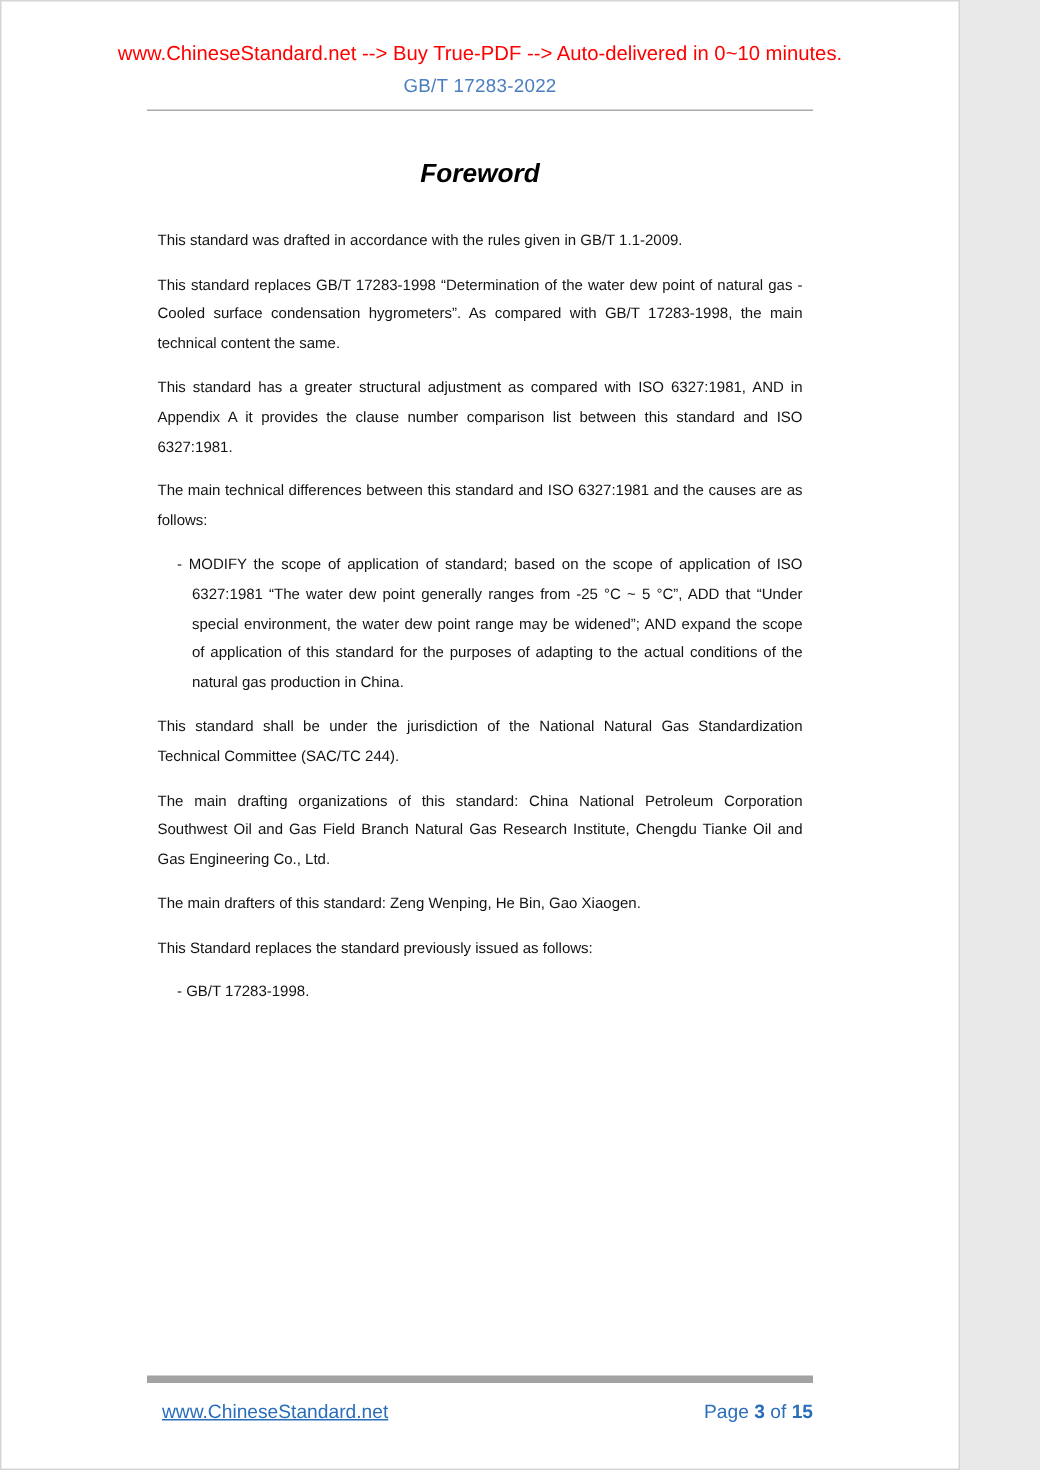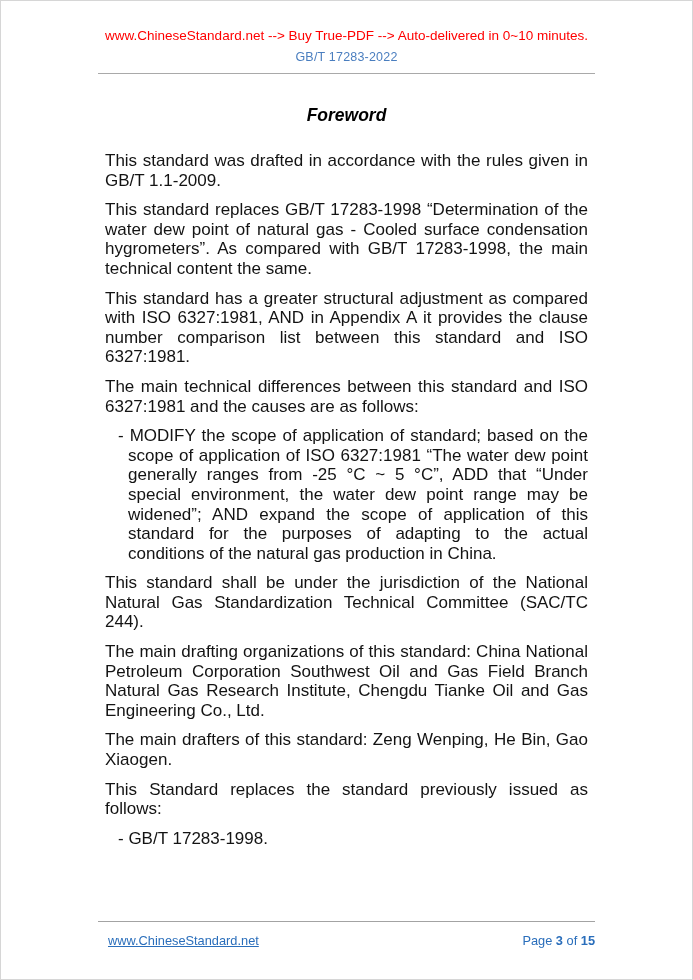--- a/index.html
+++ b/index.html
@@ -3,21 +3,21 @@
 <meta charset="utf-8">
 <style>
   * { margin: 0; padding: 0; box-sizing: border-box; }
   html, body { background: #e9e9e9; }
   body {
     width: 693px; height: 980px;
     font-family: "Liberation Sans", sans-serif;
   }
   .page {
     position: relative;
-    width: 693px; height: 980px;
+    width: 640px; height: 980px;
     background: #ffffff;
     border: 1px solid #d6d6d6;
     overflow: hidden;
   }
   .promo {
     margin-top: 27px;
     text-align: center;
     color: #ff0000;
     font-size: 13.5px;
     text-decoration: none;
@@ -38,35 +38,35 @@
   .title {
     margin-top: 31px;
     text-align: center;
     font-size: 17.5px;
     font-weight: bold;
     color: #000000;
     font-style: italic;
   }
   .docbody {
     margin: 25px 104px 0 104px;
-    font-size: 17px;
+    font-size: 10px;
     line-height: 19.6px;
     color: #131313;
     text-align: justify;
   }
   .para { margin-bottom: 10px; }
   .para.bullet {
     padding-left: 23px;
     text-indent: -10px;
     margin-top: 2px;
   }
   .footer {
     position: absolute;
     left: 97px; right: 97px; bottom: 31px;
-    border-top: 1px solid #a3a3a3;
+    border-top: 5px solid #a3a3a3;
     padding-top: 11px;
     display: flex;
     justify-content: space-between;
     align-items: baseline;
     font-size: 12.8px;
     color: #2a6ebb;
   }
   .site-link {
     color: #2a6ebb;
     text-decoration: underline;

